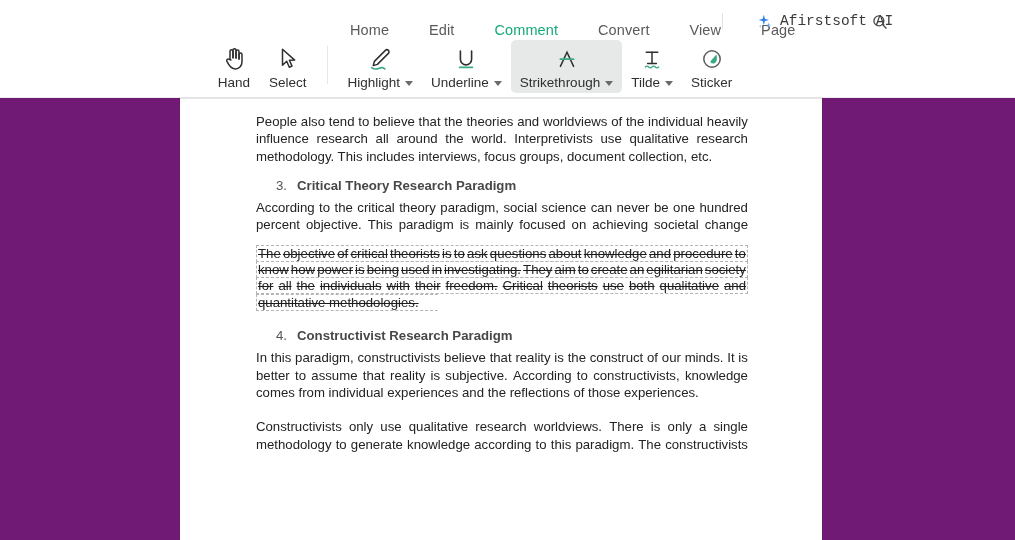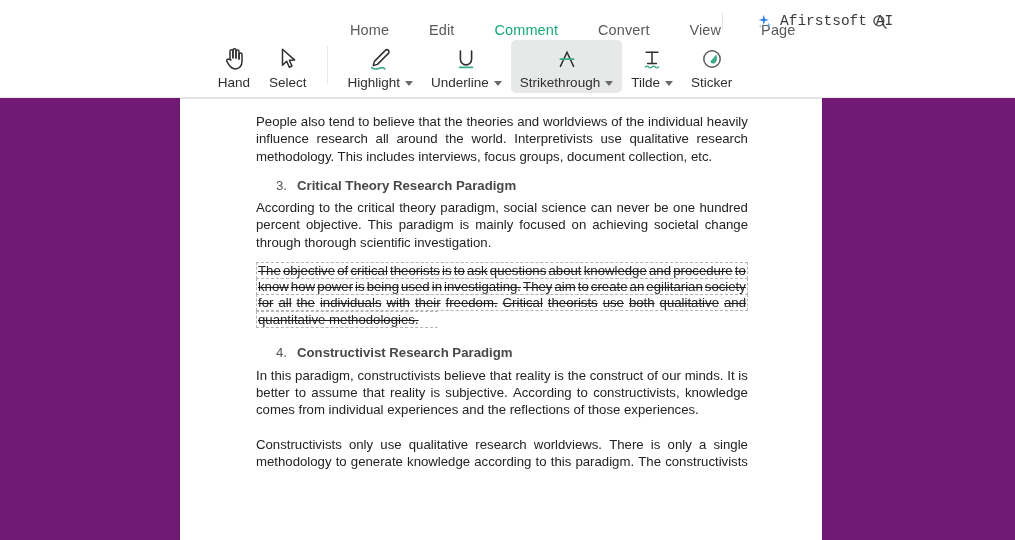--- a/index.html
+++ b/index.html
@@ -365,21 +365,20 @@
               <span>This</span>
               <span>paradigm</span>
               <span>is</span>
               <span>mainly</span>
               <span>focused</span>
               <span>on</span>
               <span>achieving</span>
               <span>societal</span>
               <span>change</span>
           </span>
-          <span class="last-line">through thorough scientific investigation.</span>
         </div>
 
         <div class="para struck">
           <span class="ln">
             <span class="ln-just">
               <i>The</i>
                 <i>objective</i>
                 <i>of</i>
                 <i>critical</i>
                 <i>theorists</i>

